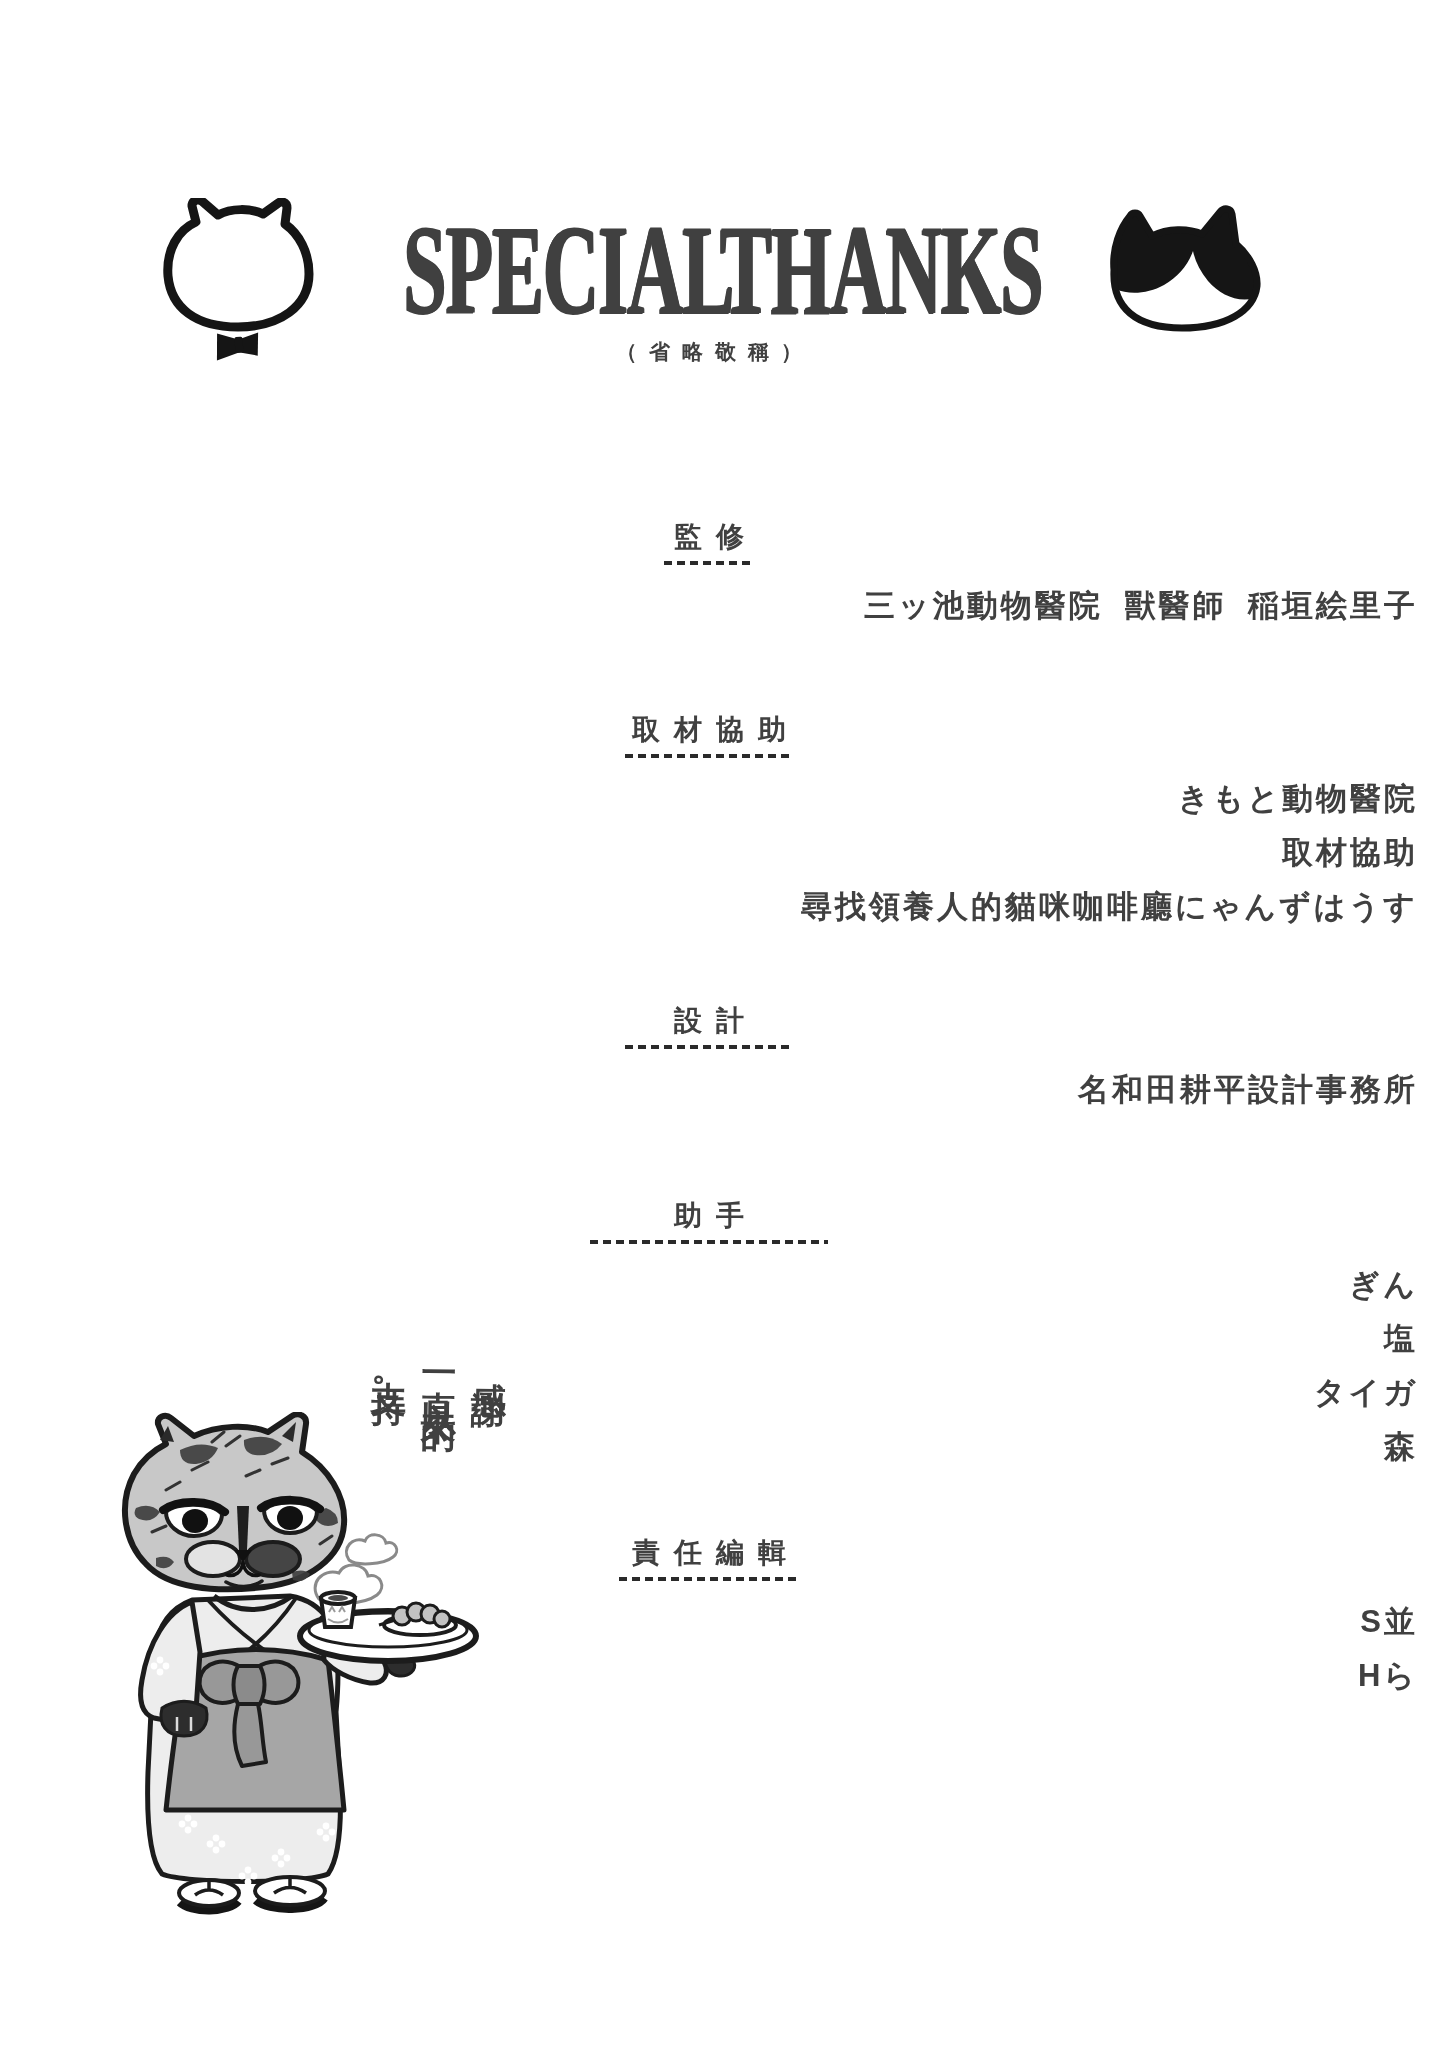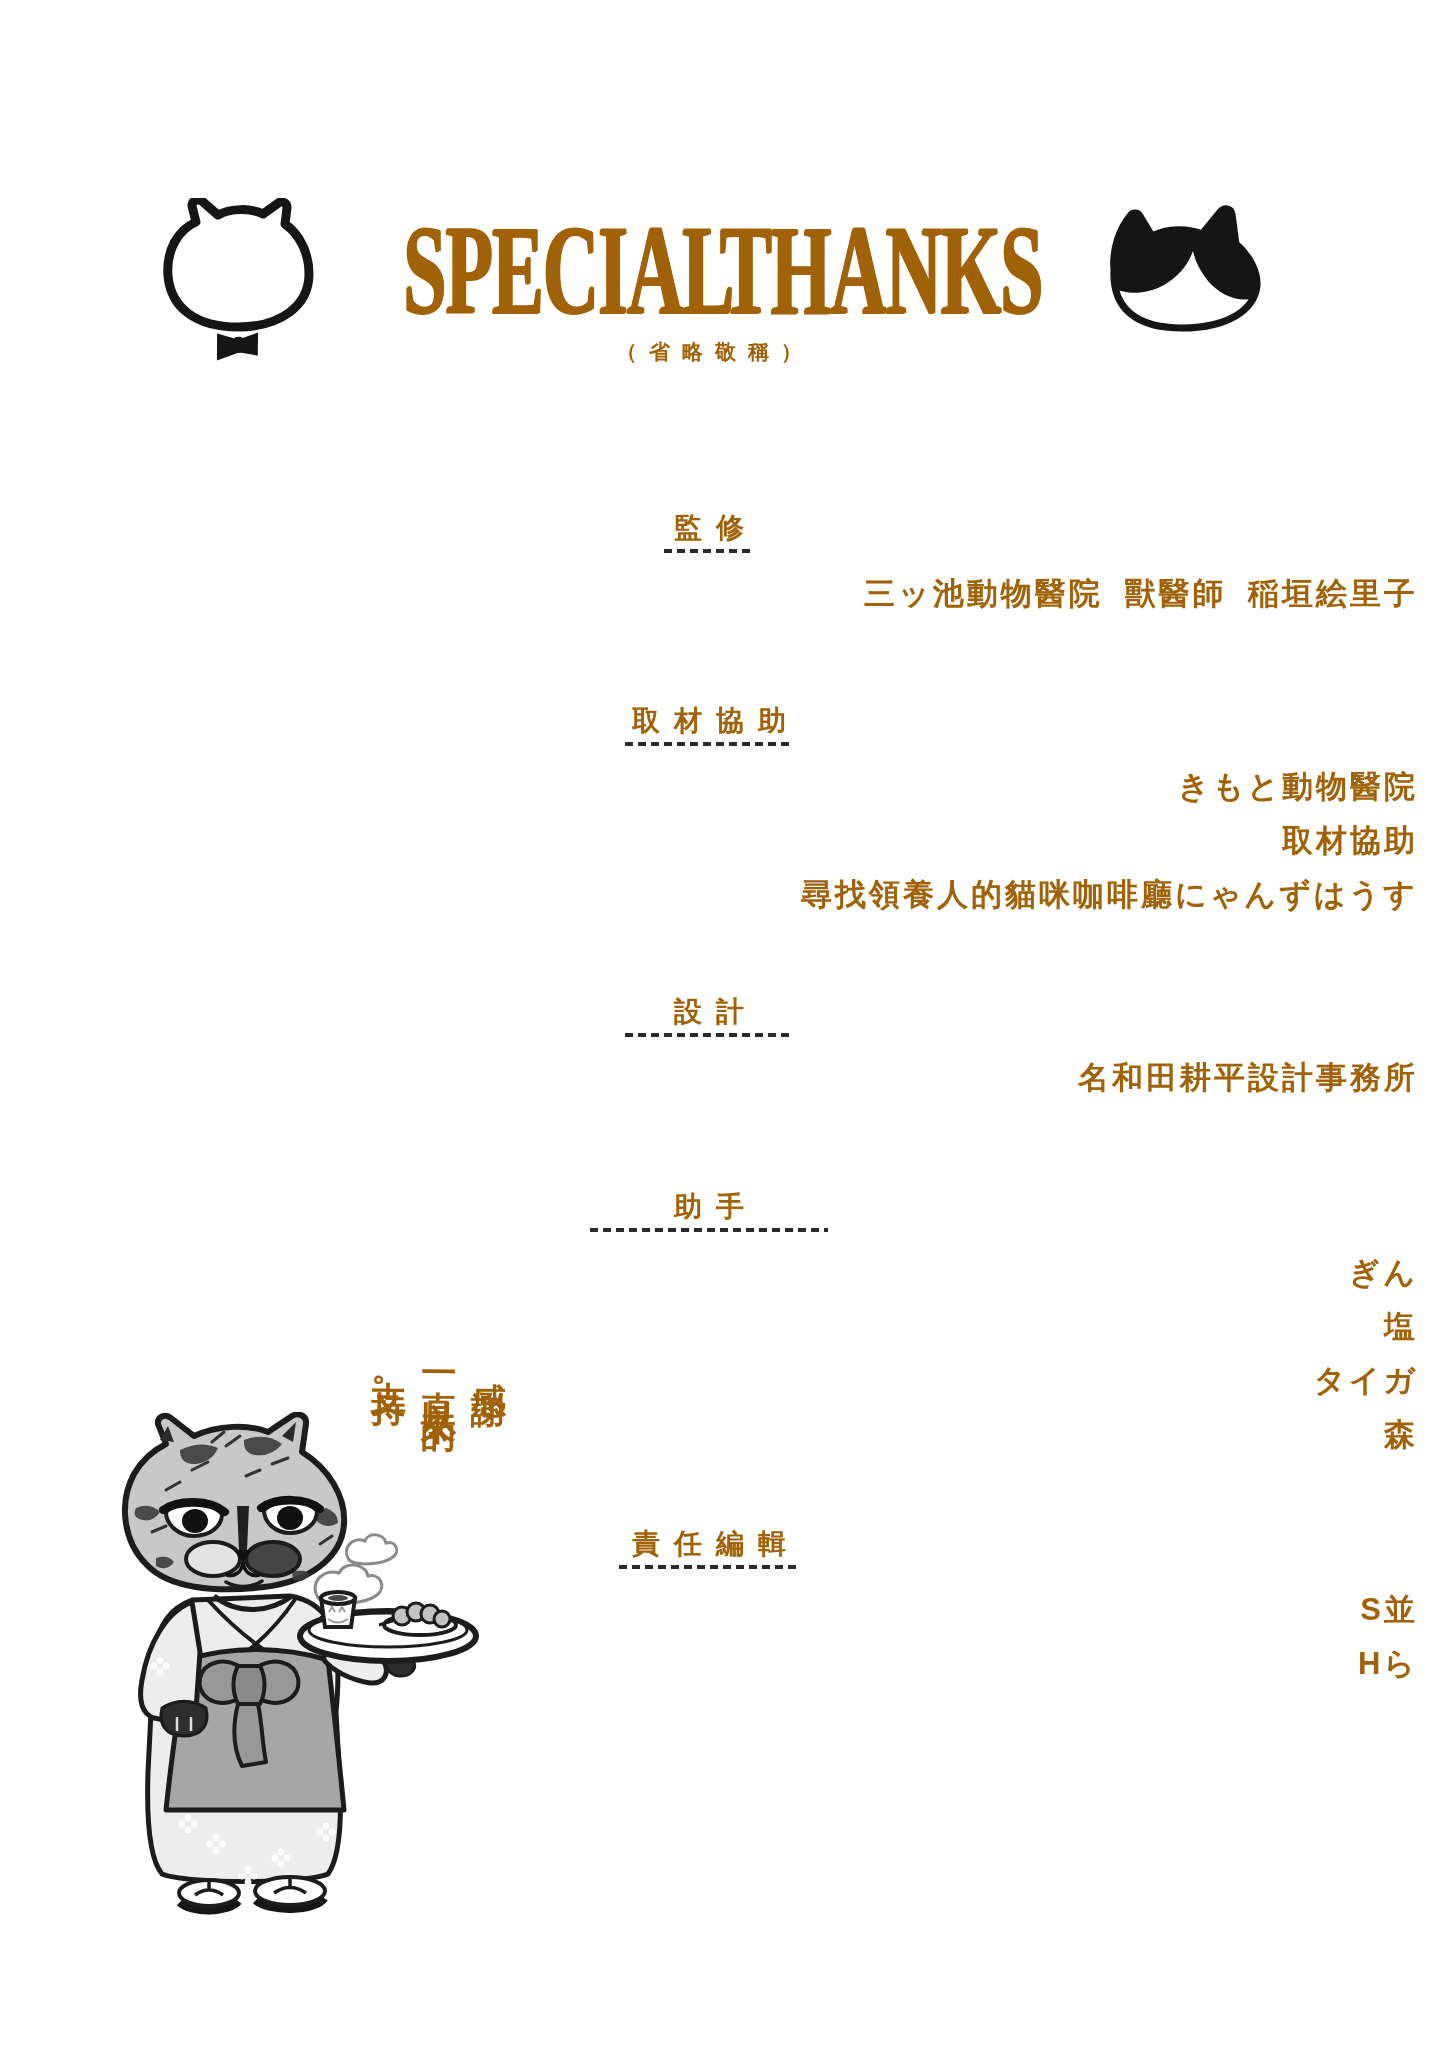--- a/index.html
+++ b/index.html
@@ -1,39 +1,39 @@
 <!DOCTYPE html>
 <html><head>
 <meta charset="utf-8">
 <style>
   html,body{margin:0;padding:0;background:#d7d7d7;}
   .page{
     position:relative;width:1445px;height:2048px;background:#ffffff;
-    overflow:hidden;color:#a16207;
+    overflow:hidden;color:#404040;
     font-family:"Liberation Sans", sans-serif;
   }
   
   .title-row{position:absolute;left:0;right:0;top:208px;display:flex;justify-content:center;}
   .main-title{
     font-family:"Liberation Serif", serif;font-weight:700;font-size:126px;line-height:1;
     letter-spacing:-2px;word-spacing:-0.33em;white-space:nowrap;
     transform:scaleX(0.62);transform-origin:center top;
     text-shadow:2px 0 0 currentColor,-1px 1px 0 currentColor,1px -1px 0 currentColor;
   }
   .cat-icon{position:absolute;}
   .cat-icon.left{left:138px;top:198px;}
   .cat-icon.right{left:1098px;top:204px;}
   .subtitle{
     position:absolute;left:0;width:1418px;top:338px;text-align:center;
     font-size:21px;font-weight:700;letter-spacing:12px;text-indent:12px;
   }
   
   .sec{position:absolute;left:0;width:1418px;text-align:center;}
   .sec-h{
-    margin:0;font-size:28px;font-weight:700;line-height:30px;
+    margin:9px;font-size:28px;font-weight:700;line-height:30px;
     letter-spacing:14px;text-indent:14px;
   }
   .dash{
     height:4px;margin:6px auto 0;
     background:repeating-linear-gradient(90deg,#2a2a2a 0 8px,transparent 8px 13px);
   }
   .entries{margin-top:14px;text-align:right;}
   .entry{
     font-size:31px;font-weight:700;line-height:54px;
     letter-spacing:3px;text-indent:3px;word-spacing:10px;white-space:nowrap;

